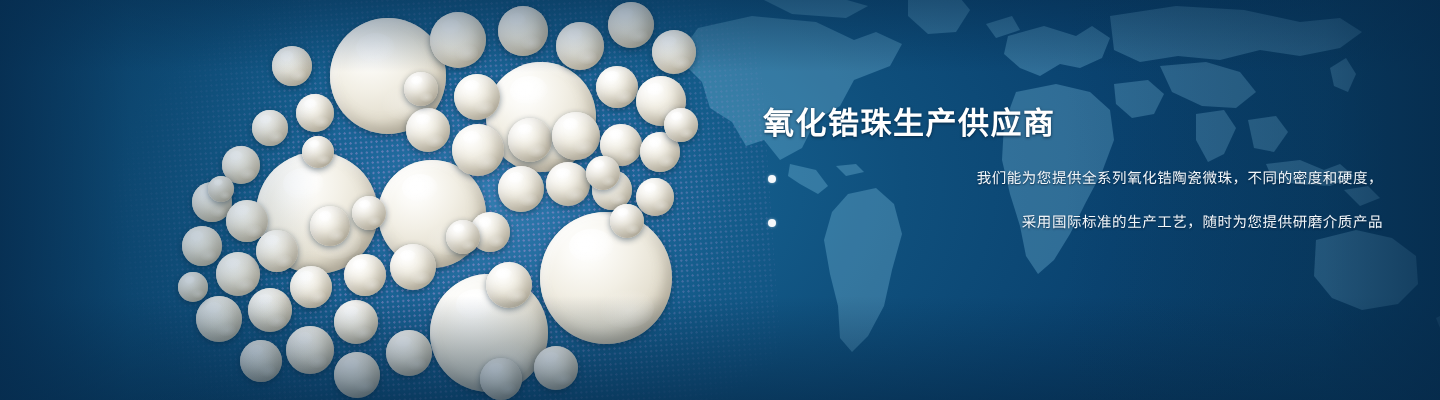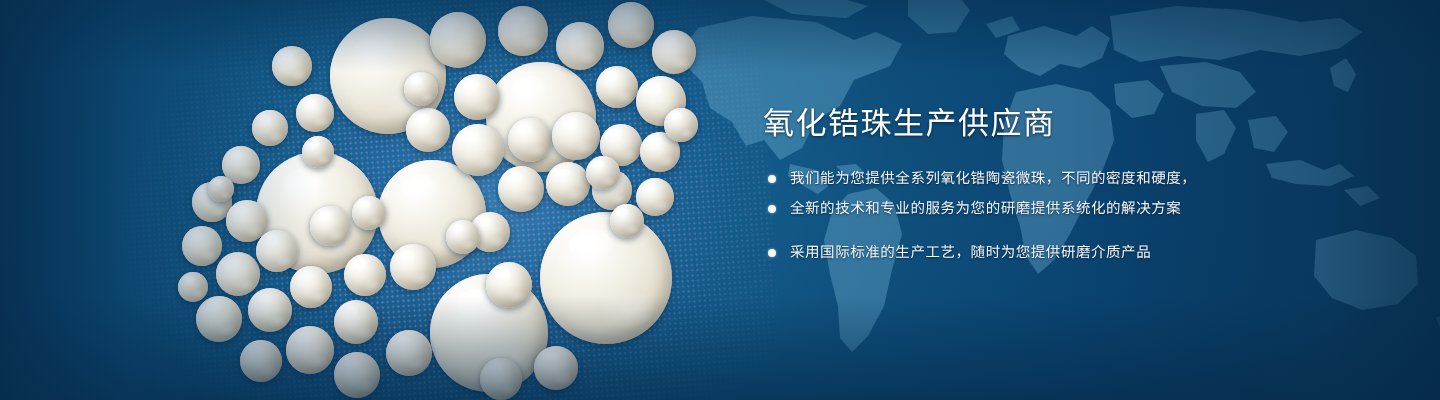--- a/index.html
+++ b/index.html
@@ -93,31 +93,32 @@
 
   
   .content{
     position:absolute;
     left:763px;top:106px;
     width:620px;
   }
   .headline{
     margin:0;
     font-size:31px;
-    font-weight:400;
+    font-weight:700;
     letter-spacing:1.5px;
     color:#ffffff;
     text-shadow:0 1px 3px rgba(2,24,46,.75);
     line-height:1.18;
     white-space:nowrap;
   }
   .bullets{
     list-style:none;
     margin:24px 0 0 0;
     padding:0;
+    text-align:right;
   }
   .bullet-item{
     position:relative;
     padding-left:27px;
     margin-bottom:7px;
     font-size:14.5px;
     line-height:23px;
     color:#f2f6fa;
     letter-spacing:.55px;
     text-shadow:0 1px 2px rgba(2,24,46,.72);
@@ -250,24 +251,20 @@
   <div class="content">
     <h1 class="headline">氧化锆珠生产供应商</h1>
 
     <ul class="bullets">
 
       <li class="bullet-item">
         <span class="bullet-dot"></span>
         <span class="bullet-line">我们能为您提供全系列氧化锆陶瓷微珠，不同的密度和硬度，</span>
       </li>
 
-      <li class="bullet-item">
-        <span class="bullet-dot"></span>
-        <span class="bullet-line">全新的技术和专业的服务为您的研磨提供系统化的解决方案</span>
-      </li>
 
       <li class="bullet-item">
         <span class="bullet-dot"></span>
         <span class="bullet-line">采用国际标准的生产工艺，随时为您提供研磨介质产品</span>
       </li>
 
     </ul>
   </div>
 
 </div>

